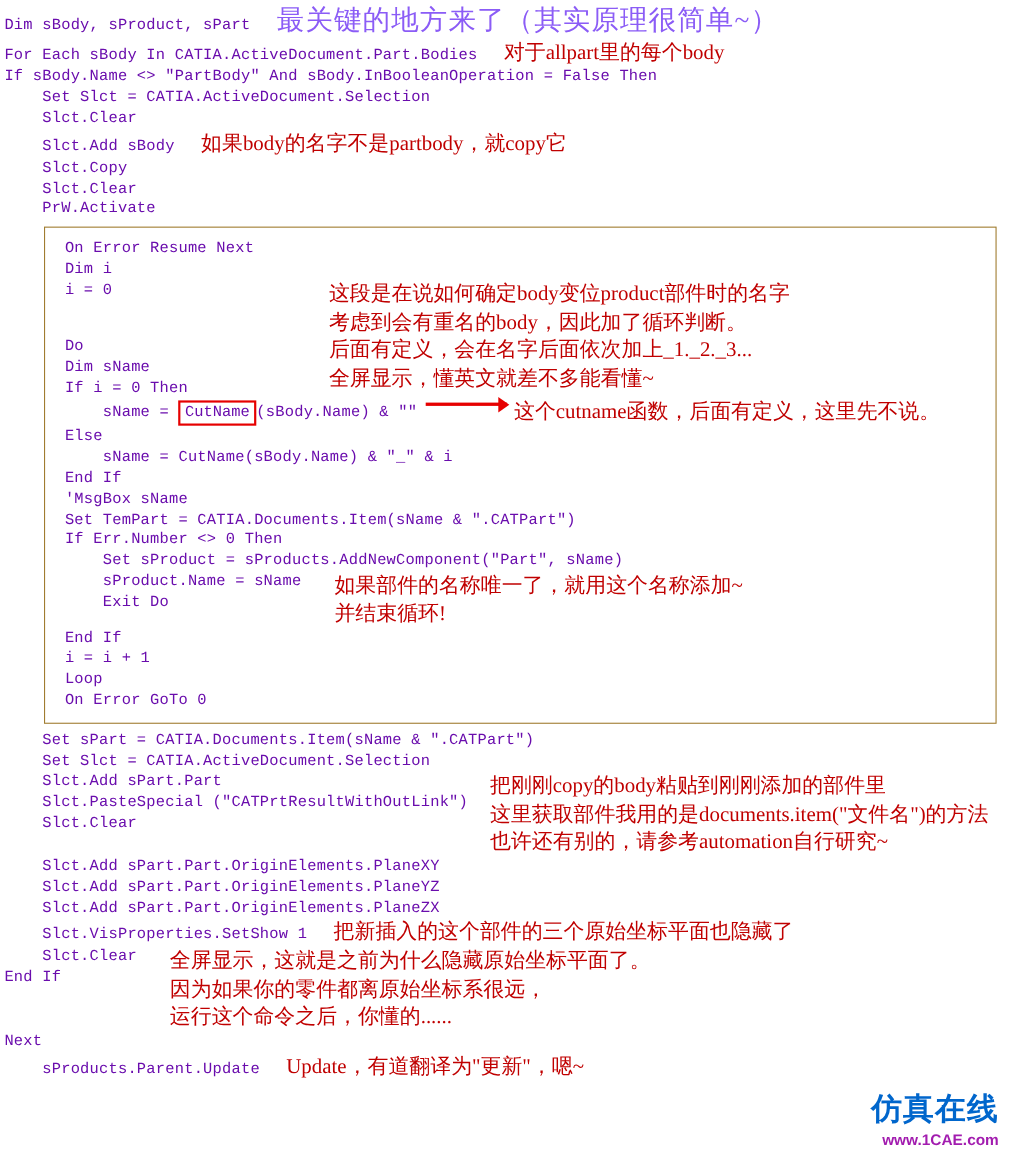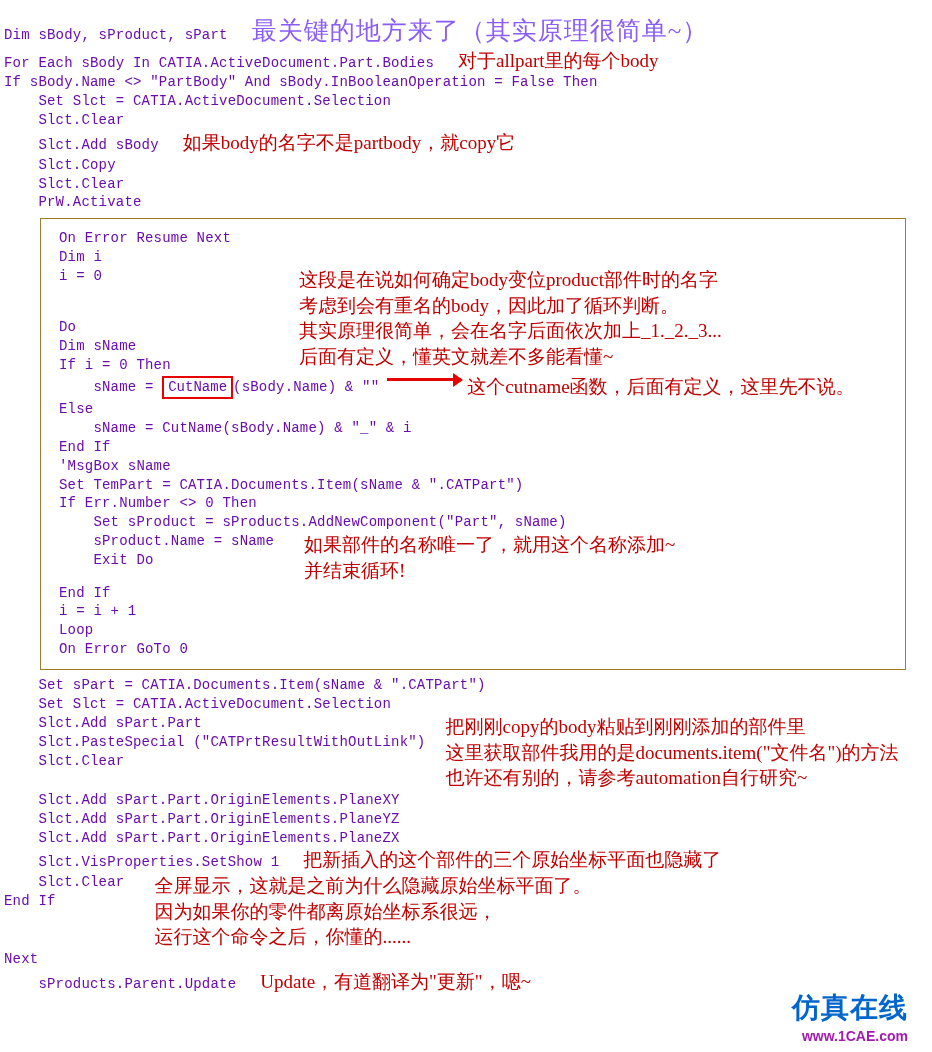--- a/index.html
+++ b/index.html
@@ -24,21 +24,21 @@
     font-family: "SimSun", "NSimSun", serif;
     font-size: 19px;
   }
   .big-red {
     color: #8b5cf6;
     font-family: "SimSun", "NSimSun", serif;
     font-size: 25px;
     letter-spacing: 1px;
   }
   .container {
-    padding: 14px 4px 2px 4px;
+    padding: 2px 4px 2px 4px;
   }
   .row {
     display: flex;
     align-items: baseline;
     gap: 24px;
   }
   .box {
     border: 1px solid #a07c30;
     margin-left: 36px;
     margin-right: 22px;
@@ -115,22 +115,22 @@
 <div class="code"></div>
 
 <div class="box">
   <div class="code">On Error Resume Next</div>
   <div class="code">Dim i</div>
   <div style="display:flex;">
     <span class="code" style="width:240px;">i = 0</span>
     <span>
       <div class="note-red">这段是在说如何确定body变位product部件时的名字</div>
       <div class="note-red">考虑到会有重名的body，因此加了循环判断。</div>
-      <div class="note-red">其实原理很简单，会在名字后面依次加上_1._2._3...</div>
-      <div class="note-red">后面有定义，懂英文就差不多能看懂~</div>
+      <div class="note-red">后面有定义，会在名字后面依次加上_1._2._3...</div>
+      <div class="note-red">全屏显示，懂英文就差不多能看懂~</div>
     </span>
   </div>
   <div class="code" style="margin-top:-52px;">Do</div>
   <div class="code">Dim sName</div>
   <div class="code">If i = 0 Then</div>
   <div style="display:flex; align-items:center;">
     <span class="code">    sName = </span>
     <span class="cutname-box">CutName</span>
     <span class="code">(sBody.Name) &amp; ""</span>
     <span style="width:8px;"></span>

